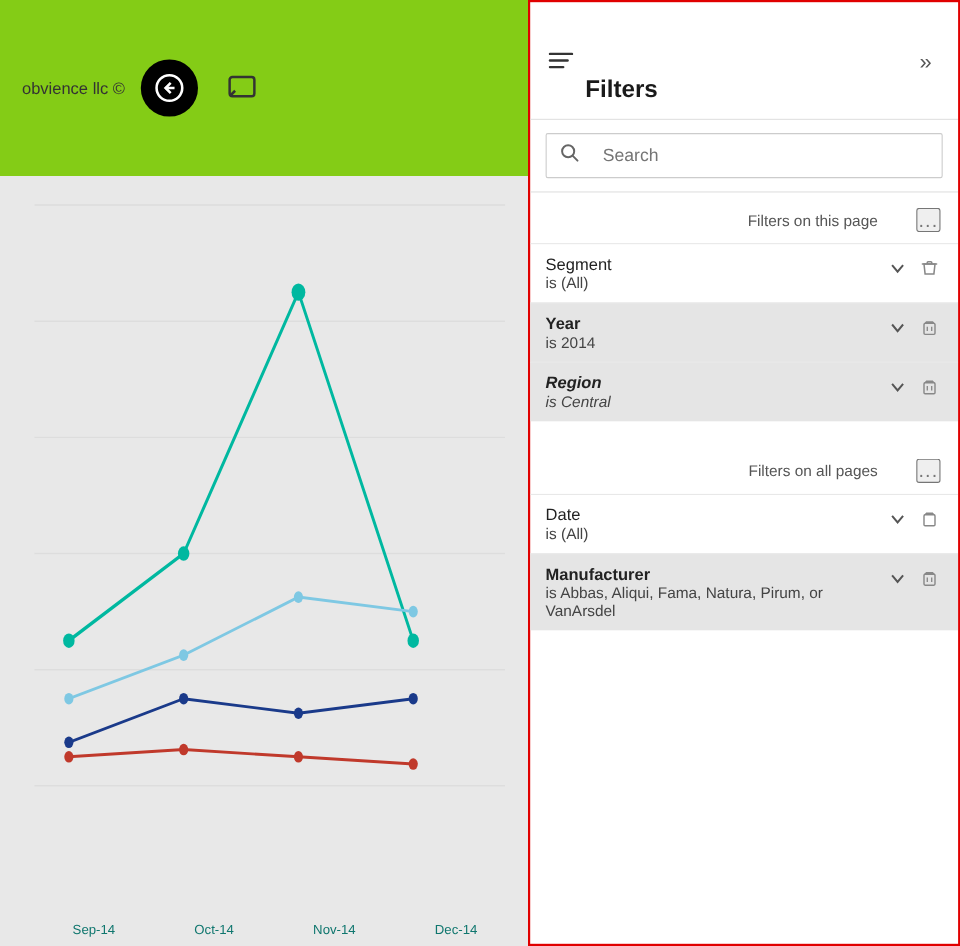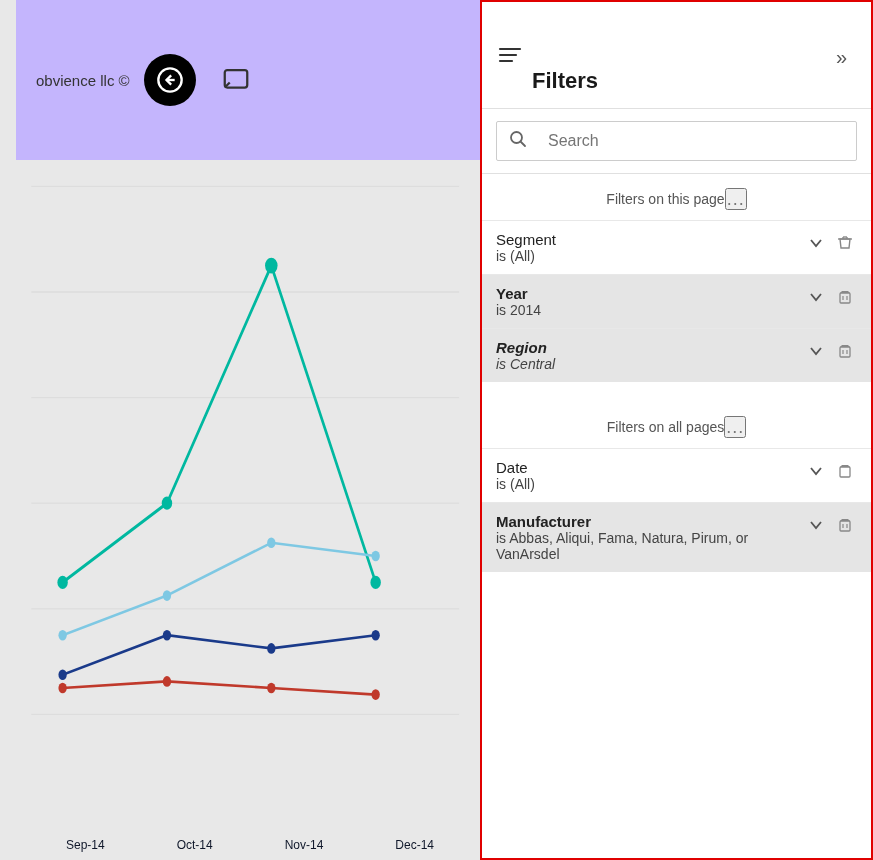--- a/index.html
+++ b/index.html
@@ -51,21 +51,21 @@
       position: absolute;
       bottom: 8px;
       left: 30px;
       right: 10px;
       display: flex;
       justify-content: space-around;
     }
 
     .x-label {
       font-size: 12px;
-      color: #0f172a;
+      color: #0f766e;
     }
 
     
     .right-panel {
       width: 393px;
       height: 860px;
       background: white;
       border: 2.5px solid #e00000;
       flex-shrink: 0;
       display: flex;
@@ -132,22 +132,23 @@
     }
 
     .search-icon-svg {
       color: #555;
       flex-shrink: 0;
     }
 
     .section-header {
       display: flex;
       align-items: center;
-      justify-content: center;
+      justify-content: flex-end;
       padding: 14px 16px 10px 16px;
+      gap: 35px;
     }
 
     .section-label {
       font-size: 14px;
       color: #555;
     }
 
     .section-more {
       font-size: 18px;
       color: #777;
@@ -230,24 +231,24 @@
       position: absolute;
       top: 160px;
       left: 0;
       right: 0;
       bottom: 40px;
     }
 
     .top-section {
       position: absolute;
       top: 0;
-      left: 16px;
+      left: 0;
       right: 0;
       height: 160px;
-      background: #c4b5fd;
+      background: #84cc16;
       display: flex;
       align-items: center;
       padding: 20px;
       gap: 14px;
     }
   </style>
 </head>
 <body>
 
 <div class="left-panel">

